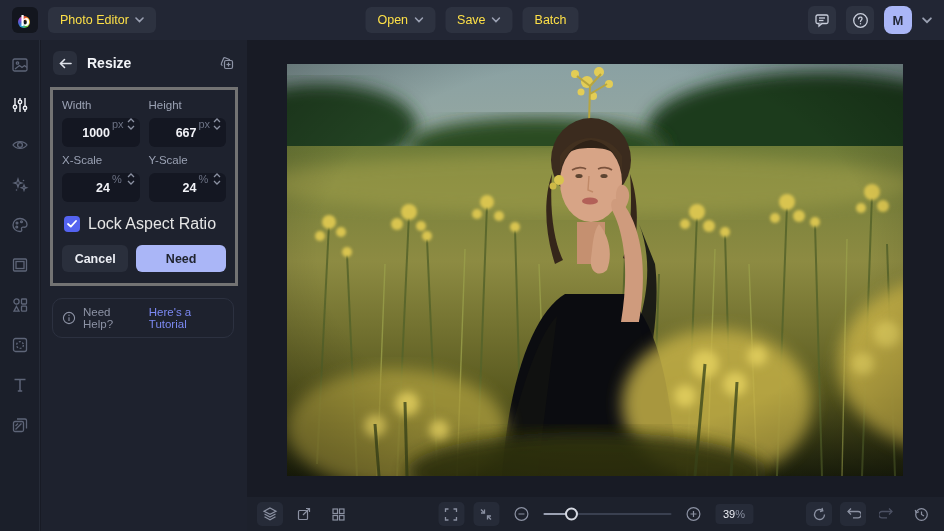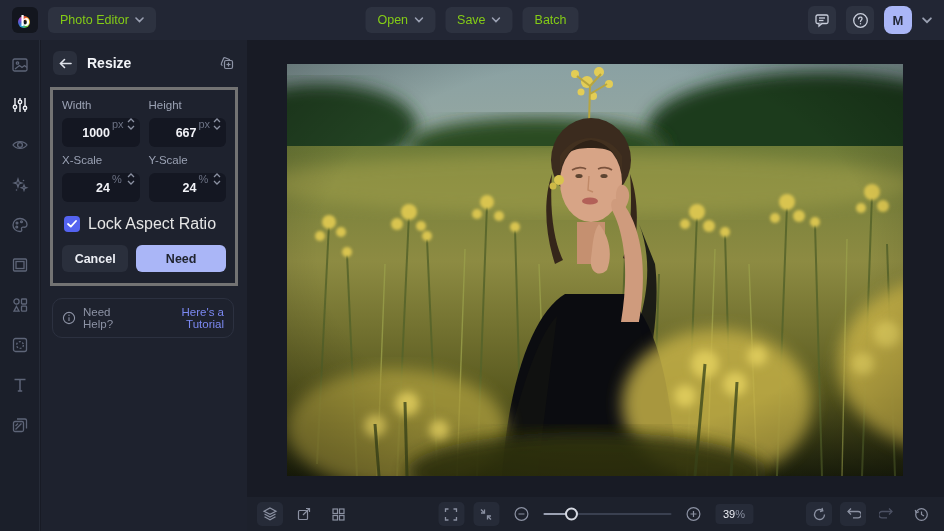--- a/index.html
+++ b/index.html
@@ -10,21 +10,21 @@
   
   .topbar { position:absolute; top:0; left:0; width:944px; height:40px;
     background:#222634; display:flex; align-items:center; padding:0 12px; z-index:5; }
   .logo { width:26px; height:26px; border-radius:6px; background:#13161e;
     display:flex; align-items:center; justify-content:center; position:relative; margin-right:10px; }
   .logo .wheel { position:absolute; left:6px; bottom:5px; width:12px; height:12px; border-radius:50%;
     background:conic-gradient(#e84c3d,#f39c12,#f1d32f,#59c13a,#2aa6d8,#4a5fd0,#9b4fd0,#e84c3d); }
   .logo .wheel::after { content:""; position:absolute; left:3.5px; top:3.5px; width:5px; height:5px;
     border-radius:50%; background:#13161e; }
   .logo .letter { position:relative; color:#fff; font-weight:700; font-size:15px; line-height:1; }
-  .tb-btn { background:#2d3240; color:#84cc16; border:none; border-radius:6px;
+  .tb-btn { background:#2d3240; color:#fde047; border:none; border-radius:6px;
     height:26px; padding:0 12px; font-size:12.5px; font-family:inherit; display:flex;
     align-items:center; gap:6px; cursor:pointer; }
   .tb-center { position:absolute; left:50%; transform:translateX(-50%); display:flex; gap:10px; }
   .tb-right { margin-left:auto; display:flex; align-items:center; gap:10px; }
   .icon-btn { width:28px; height:28px; background:#2d3240; border:none; border-radius:6px;
     display:flex; align-items:center; justify-content:center; color:#c9cedb; cursor:pointer; }
   .avatar { width:28px; height:28px; border-radius:8px; background:#aab6f7; color:#232838;
     font-weight:700; font-size:13px; display:flex; align-items:center; justify-content:center; cursor:pointer; }
   .chev { color:#9aa0b2; }
 
@@ -60,21 +60,21 @@
   .lock-label { color:#e5e5e5; font-size:16px; }
   .btn-row { display:flex; gap:8px; }
   .btn-cancel { flex:0.85; height:27px; background:#2a2f3c; color:#eceef4; border:none;
     border-radius:6px; font-size:12.5px; font-weight:700; font-family:inherit; cursor:pointer; }
   .btn-apply { flex:1.15; height:27px; background:#aab6f7; color:#20242f; border:none;
     border-radius:6px; font-size:12.5px; font-weight:700; font-family:inherit; cursor:pointer; }
   .help-box { margin:12px 13px 0 11px; border:1px solid #2c3140; border-radius:10px;
     padding:7px 9px; display:flex; align-items:center; gap:7px; font-size:11.5px; }
   .help-box .info { color:#8d93a5; display:flex; }
   .help-text { color:#8d93a5; }
-  .help-link { color:#7c89f2; text-decoration:none; margin-left:4px; cursor:pointer;text-align:right; }
+  .help-link { color:#7c89f2; text-decoration:none; margin-left:4px; cursor:pointer; }
 
   
   .workspace { position:absolute; top:40px; left:247px; width:697px; height:457px; background:#181b25; }
   .photo { position:absolute; left:40px; top:24px; width:616px; height:412px; background:#20250e; }
 
   
   .bottombar { position:absolute; left:247px; top:497px; width:697px; height:34px; background:#1d212c;
     display:flex; align-items:center; padding:0 10px; }
   .bb-btn { width:26px; height:24px; background:none; border:none; border-radius:5px; color:#8b91a2;
     display:flex; align-items:center; justify-content:center; cursor:pointer; }

